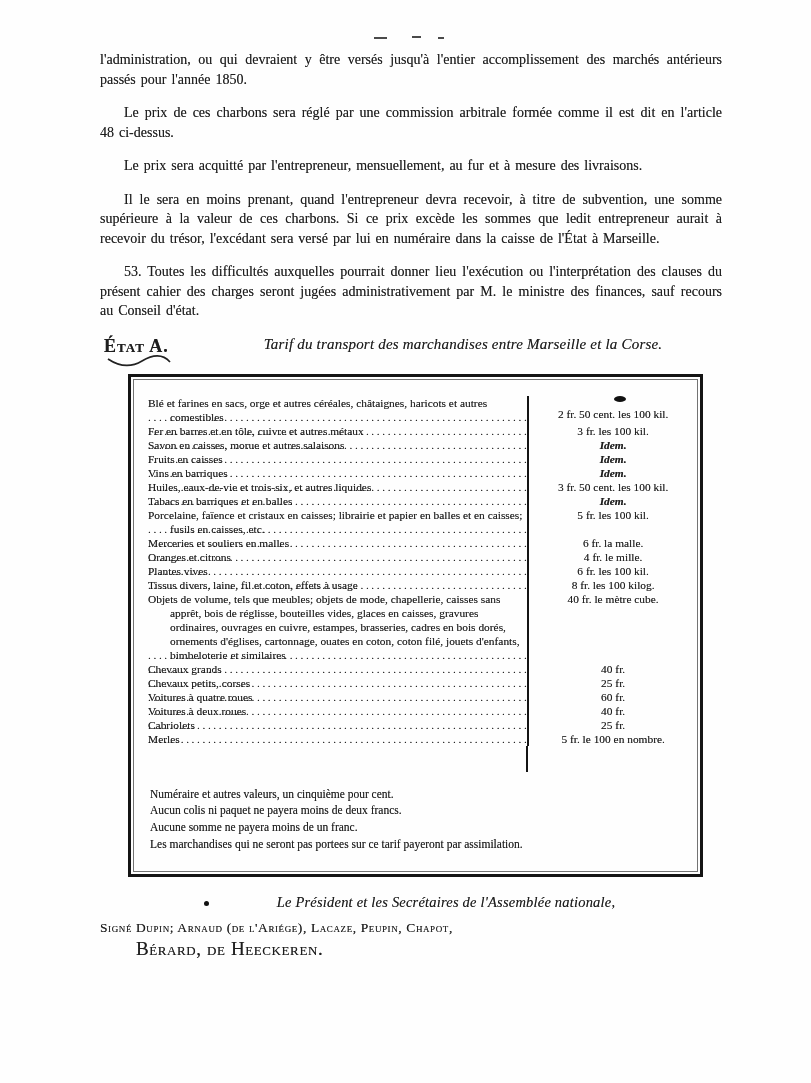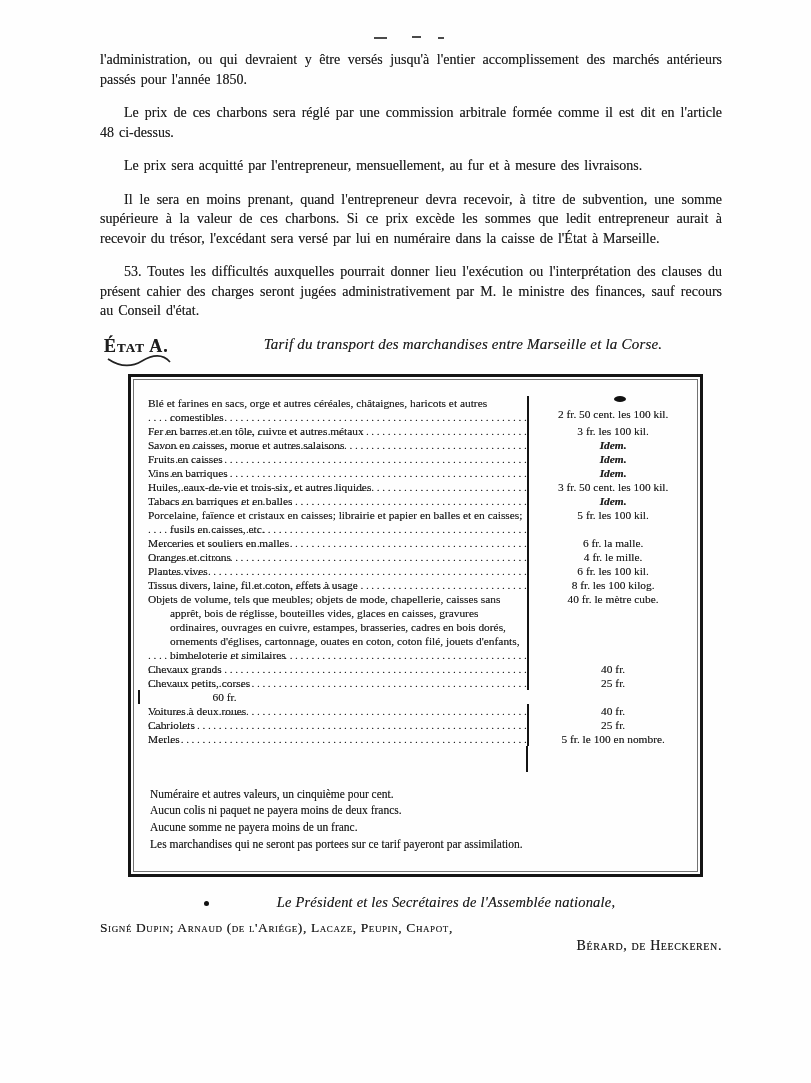--- a/index.html
+++ b/index.html
@@ -100,22 +100,22 @@
     text-align:center; padding-left:70px;
     font-style:italic; font-size:14.5px; letter-spacing:.2px;
     text-shadow:0 0 .4px rgba(0,0,0,.5);
   }
   .sig-names{
     margin-top:9px; text-align:left;
     font-variant:small-caps; font-size:13.5px; letter-spacing:.6px;
     text-shadow:0 0 .45px rgba(0,0,0,.55);
   }
   .sig-names2{
-    margin-top:2px; text-align:right; padding-left:36px;
-    font-variant:small-caps; font-size:14px; letter-spacing:.6px;
+    margin-top:2px; text-align:left; padding-left:36px;
+    font-variant:small-caps; font-size:19px; letter-spacing:.6px;
     text-shadow:0 0 .45px rgba(0,0,0,.55);
   }
 </style>
 </head>
 <body>
 
 <div class="page">
 
   <span class="artifact dash1"></span>
   <span class="artifact dash2"></span>
@@ -227,20 +227,21 @@
               <span>40 fr.</span>
             </div>
         </div>
         <div class="trow">
           <div class="desc"><span>Chevaux petits, corses</span><span class="leader"></span></div>
           <div class="price">
               <span>25 fr.</span>
             </div>
         </div>
         <div class="trow">
+          <div class="desc"><span>Voitures à quatre roues</span><span class="leader"></span></div>
           <div class="price">
               <span>60 fr.</span>
             </div>
         </div>
         <div class="trow">
           <div class="desc"><span>Voitures à deux roues</span><span class="leader"></span></div>
           <div class="price">
               <span>40 fr.</span>
             </div>
         </div>

